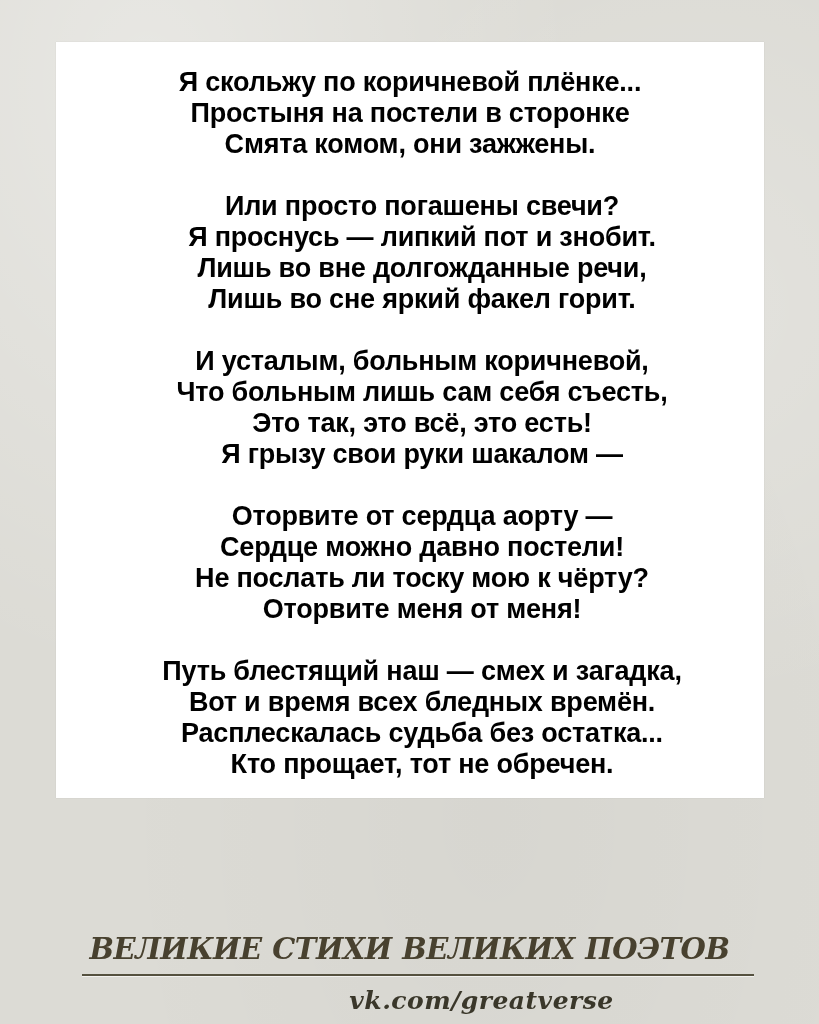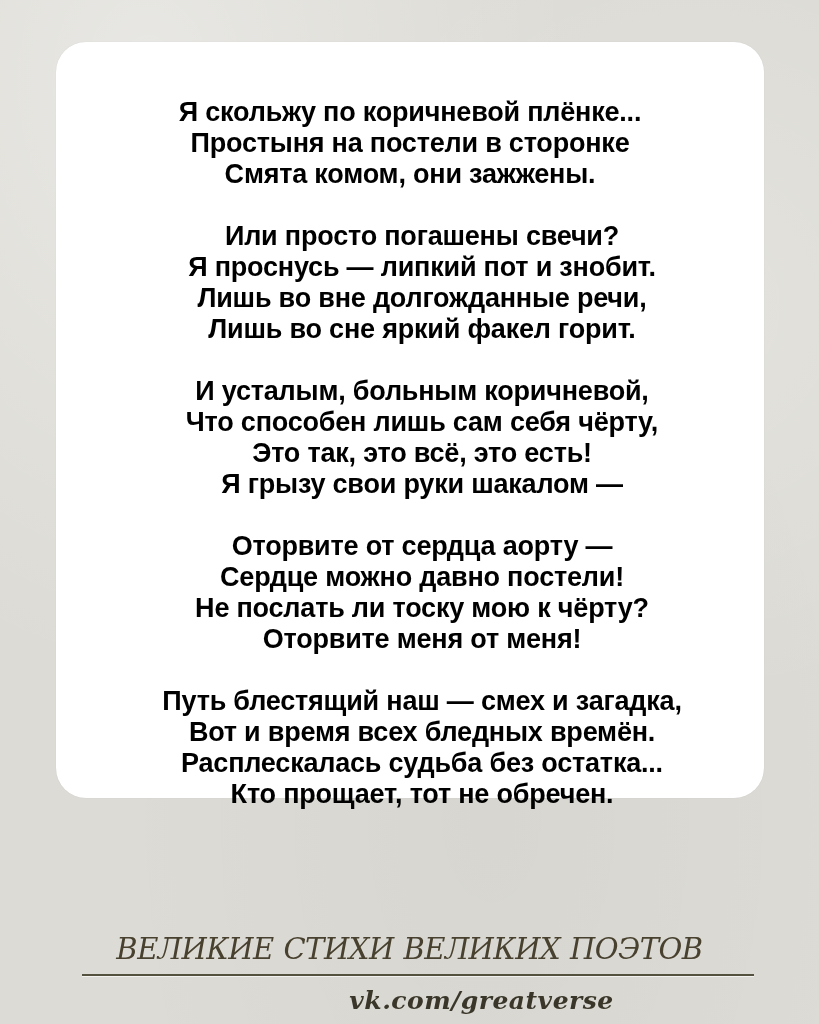--- a/index.html
+++ b/index.html
@@ -17,42 +17,41 @@
   }
   .card {
     position: absolute;
     left: 56px;
     top: 42px;
     width: 708px;
     height: 756px;
     background: #ffffff;
     box-shadow: 0 0 1px rgba(0,0,0,0.12);
     box-sizing: border-box;
-    padding-top: 55px;
+    padding-top: 25px;
     text-align: center;
-    border-radius: 30px;
   }
   .poem {
     color: #000000;
     font-weight: bold;
     font-size: 27px;
     line-height: 31px;
     letter-spacing: -0.2px;
   }
   .stanza + .stanza { margin-top: 31px; margin-left: 24px; }
   .poem-line { white-space: nowrap; }
   .footer-title {
     position: absolute;
     top: 932px;
     left: 0;
     width: 100%;
     text-align: center;
     font-family: "DejaVu Serif", serif;
     font-style: italic;
-    font-weight: normal;
+    font-weight: bold;
     font-size: 29px;
     letter-spacing: -0.5px;
     word-spacing: 1px;
     color: #48412f;
   }
   .footer-divider {
     position: absolute;
     top: 974px;
     left: 82px;
     width: 672px;
@@ -91,21 +90,21 @@
 
       <div class="stanza">
         <div class="poem-line">Или просто погашены свечи?</div>
         <div class="poem-line">Я проснусь — липкий пот и знобит.</div>
         <div class="poem-line">Лишь во вне долгожданные речи,</div>
         <div class="poem-line">Лишь во сне яркий факел горит.</div>
       </div>
 
       <div class="stanza">
         <div class="poem-line">И усталым, больным коричневой,</div>
-        <div class="poem-line">Что способен лишь сам себя чёрту,</div>
+        <div class="poem-line">Что больным лишь сам себя съесть,</div>
         <div class="poem-line">Это так, это всё, это есть!</div>
         <div class="poem-line">Я грызу свои руки шакалом —</div>
       </div>
 
       <div class="stanza">
         <div class="poem-line">Оторвите от сердца аорту —</div>
         <div class="poem-line">Сердце можно давно постели!</div>
         <div class="poem-line">Не послать ли тоску мою к чёрту?</div>
         <div class="poem-line">Оторвите меня от меня!</div>
       </div>

